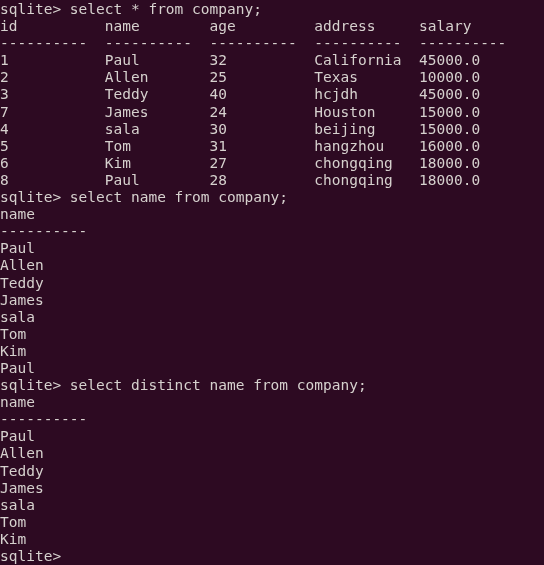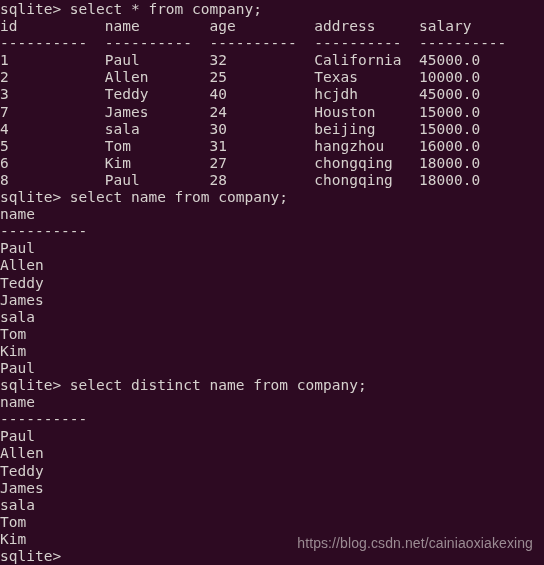--- a/index.html
+++ b/index.html
@@ -43,14 +43,13 @@
     color: #9b8b93;
     letter-spacing: 0.1px;
     white-space: pre;
   }
 </style>
 </head>
 <body>
 
 <div id="terminal">
   <div id="screen"><span class="line">sqlite&gt; select * from company;</span><span class="line">id          name        age         address     salary</span><span class="line">----------  ----------  ----------  ----------  ----------</span><span class="line">1           Paul        32          California  45000.0</span><span class="line">2           Allen       25          Texas       10000.0</span><span class="line">3           Teddy       40          hcjdh       45000.0</span><span class="line">7           James       24          Houston     15000.0</span><span class="line">4           sala        30          beijing     15000.0</span><span class="line">5           Tom         31          hangzhou    16000.0</span><span class="line">6           Kim         27          chongqing   18000.0</span><span class="line">8           Paul        28          chongqing   18000.0</span><span class="line">sqlite&gt; select name from company;</span><span class="line">name</span><span class="line">----------</span><span class="line">Paul</span><span class="line">Allen</span><span class="line">Teddy</span><span class="line">James</span><span class="line">sala</span><span class="line">Tom</span><span class="line">Kim</span><span class="line">Paul</span><span class="line">sqlite&gt; select distinct name from company;</span><span class="line">name</span><span class="line">----------</span><span class="line">Paul</span><span class="line">Allen</span><span class="line">Teddy</span><span class="line">James</span><span class="line">sala</span><span class="line">Tom</span><span class="line">Kim</span><span class="line">sqlite&gt;</span></div>
-  <div class="watermark">https://blog.csdn.net/cainiaoxiakexing</div>
 </div>
 
 </body></html>

